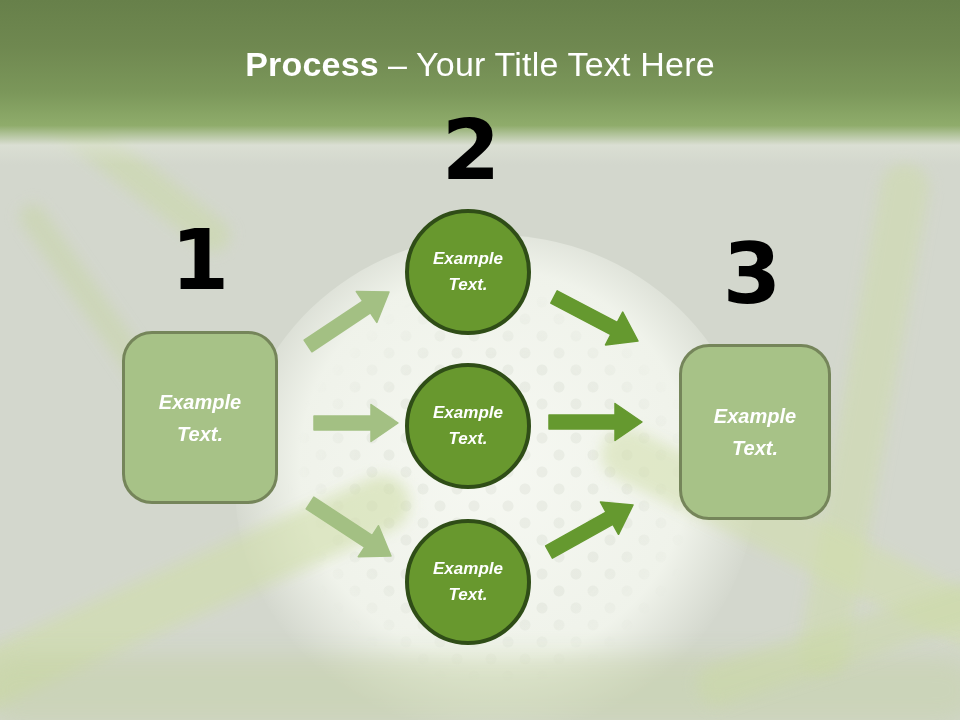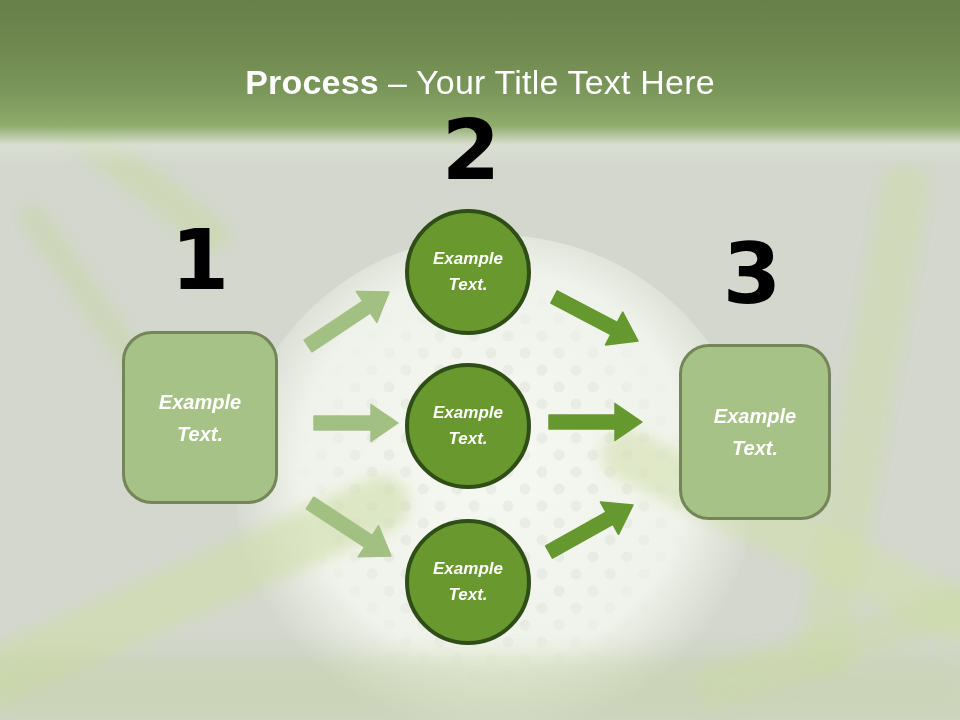--- a/index.html
+++ b/index.html
@@ -55,21 +55,21 @@
     background:linear-gradient(180deg,
       var(--header-green-top) 0%,
       #6F8850 28%,
       var(--header-green-mid) 56%,
       #87A464 68%,
       var(--header-green-bottom) 76%,
       rgba(224,229,216,.55) 88%,
       rgba(224,229,216,0) 100%);
   }
   .title{
-    position:absolute;left:0;top:62px;width:100%;z-index:3;
+    position:absolute;left:0;top:44px;width:100%;z-index:3;
     text-align:center;color:var(--title-text);font-size:34px;line-height:1.2;
     letter-spacing:.2px;
   }
   .title .bold{font-weight:700;margin-right:9px;}
   .title .regular{font-weight:400;}
   
   .step-number{
     position:absolute;z-index:4;width:140px;text-align:center;
     color:var(--number-text);
     font-family:"DejaVu Sans", sans-serif;font-weight:700;font-size:84px;line-height:1;

